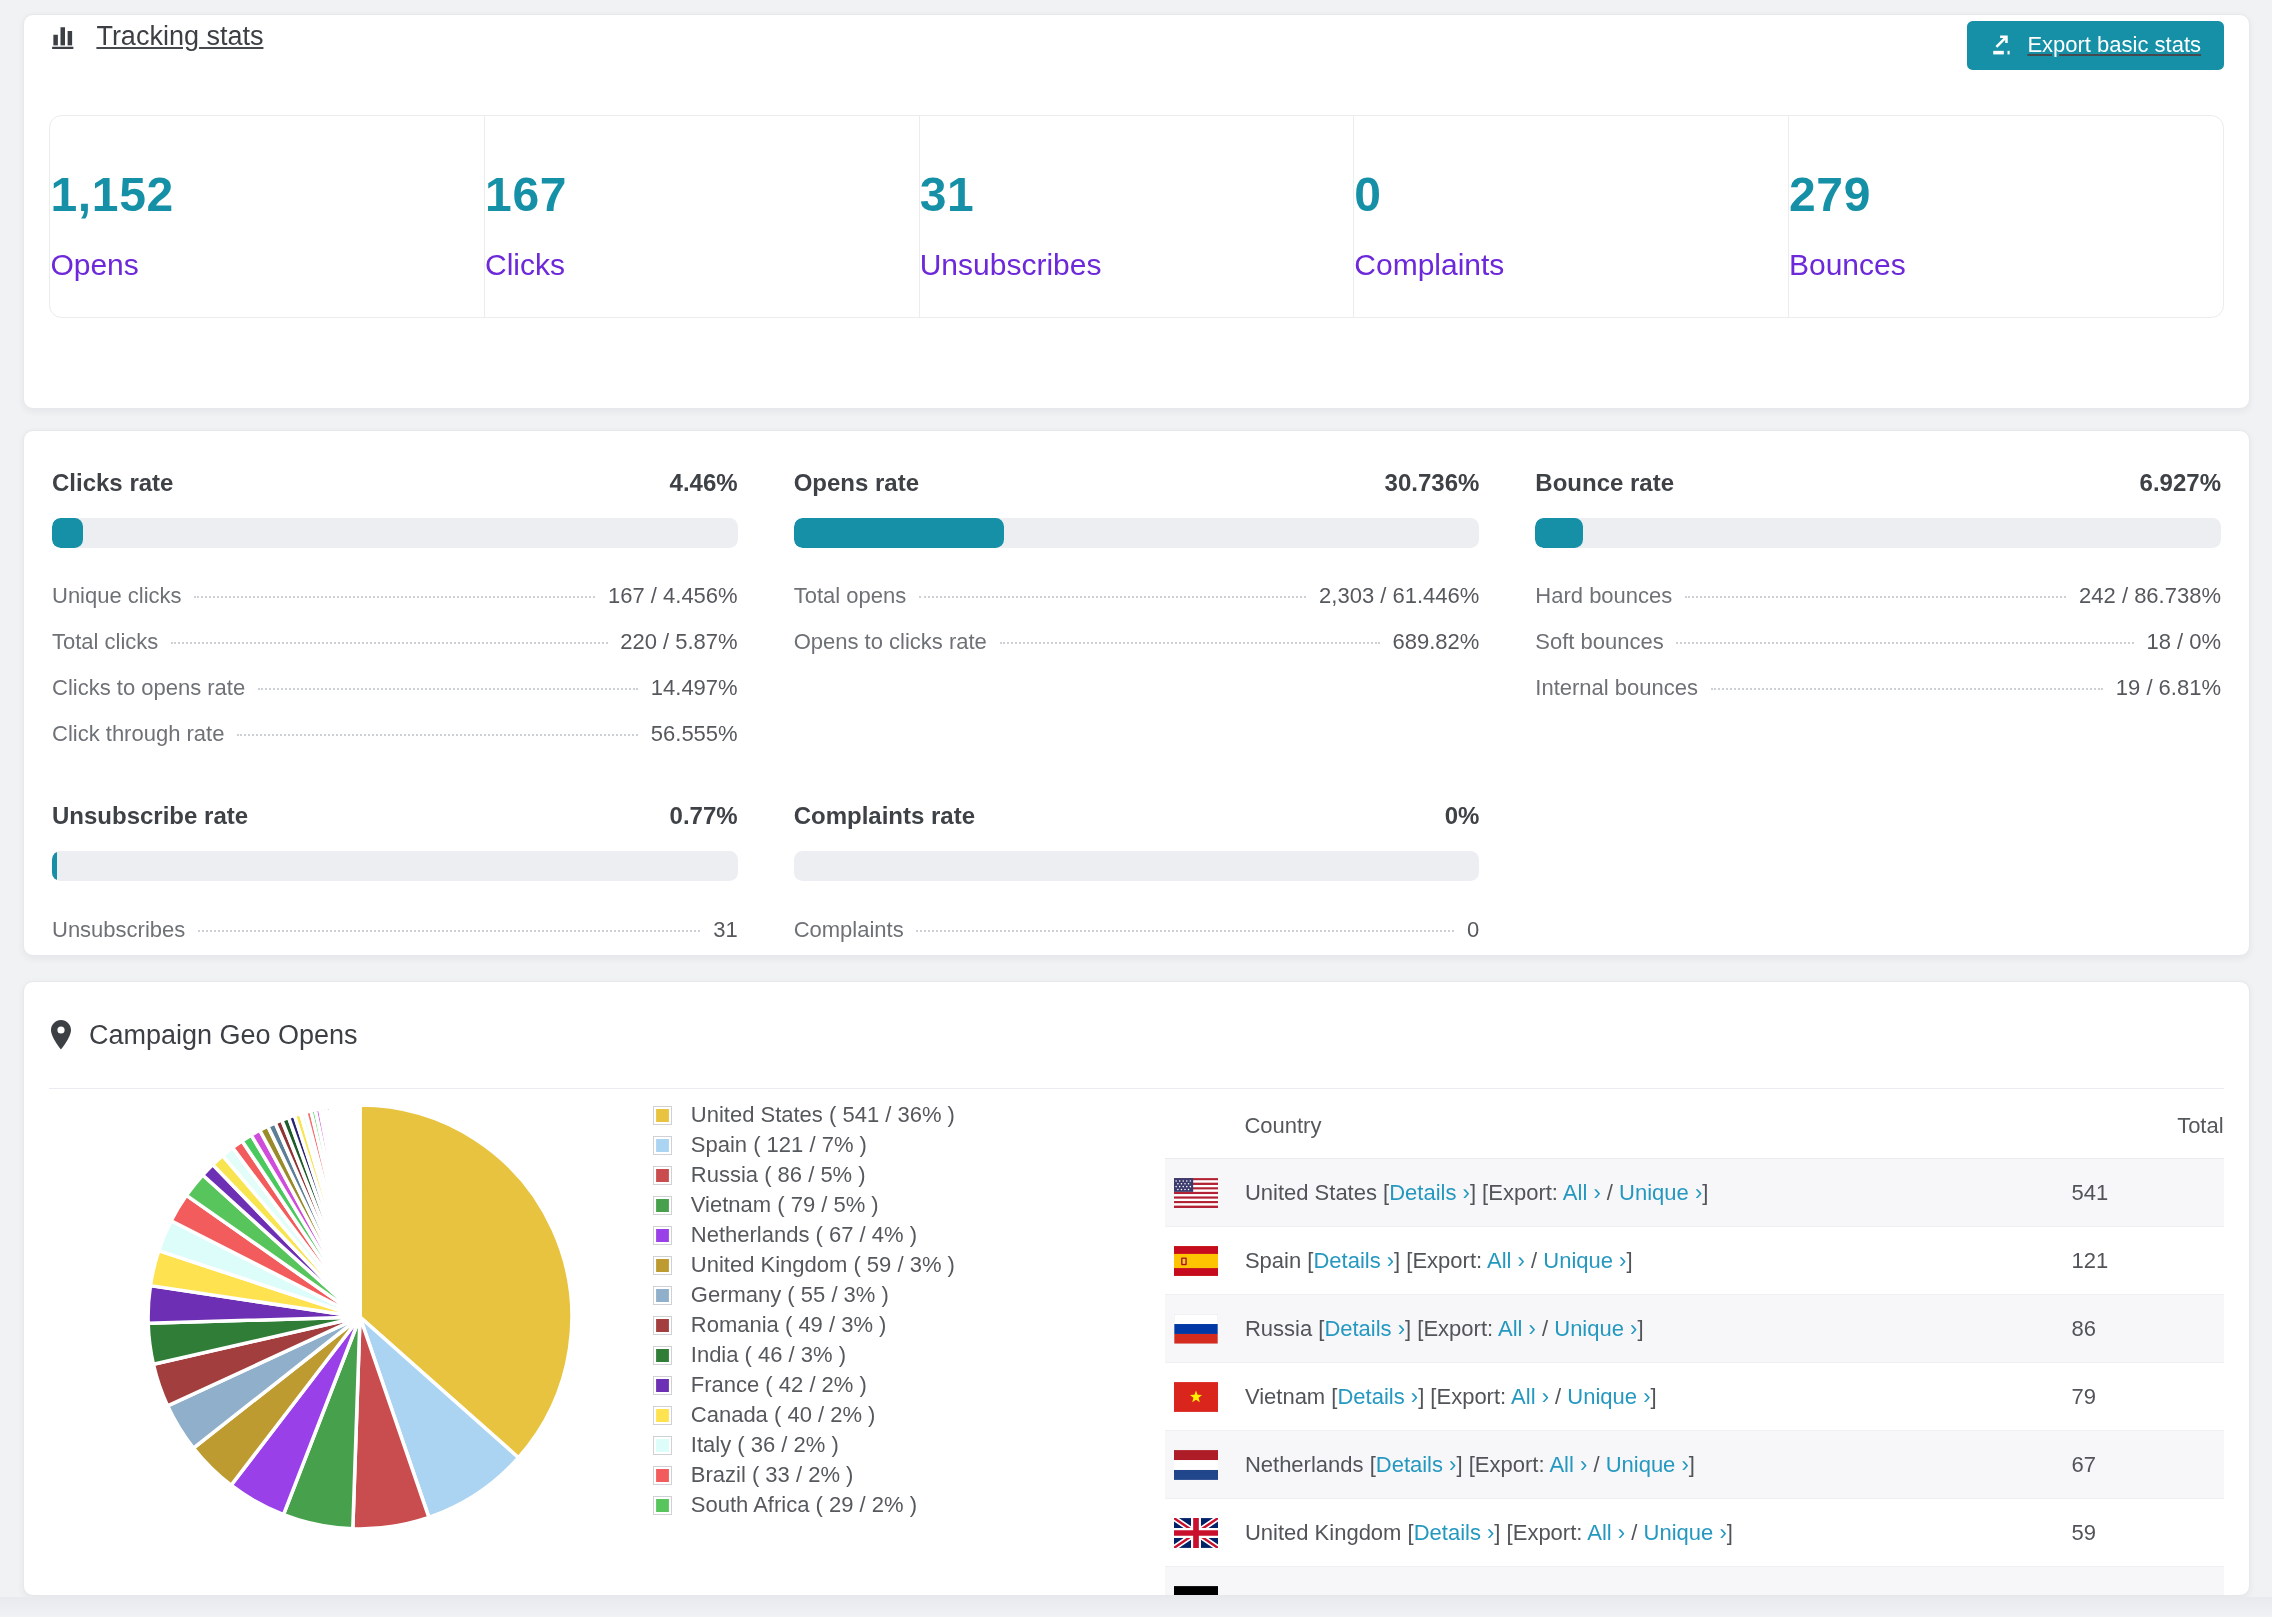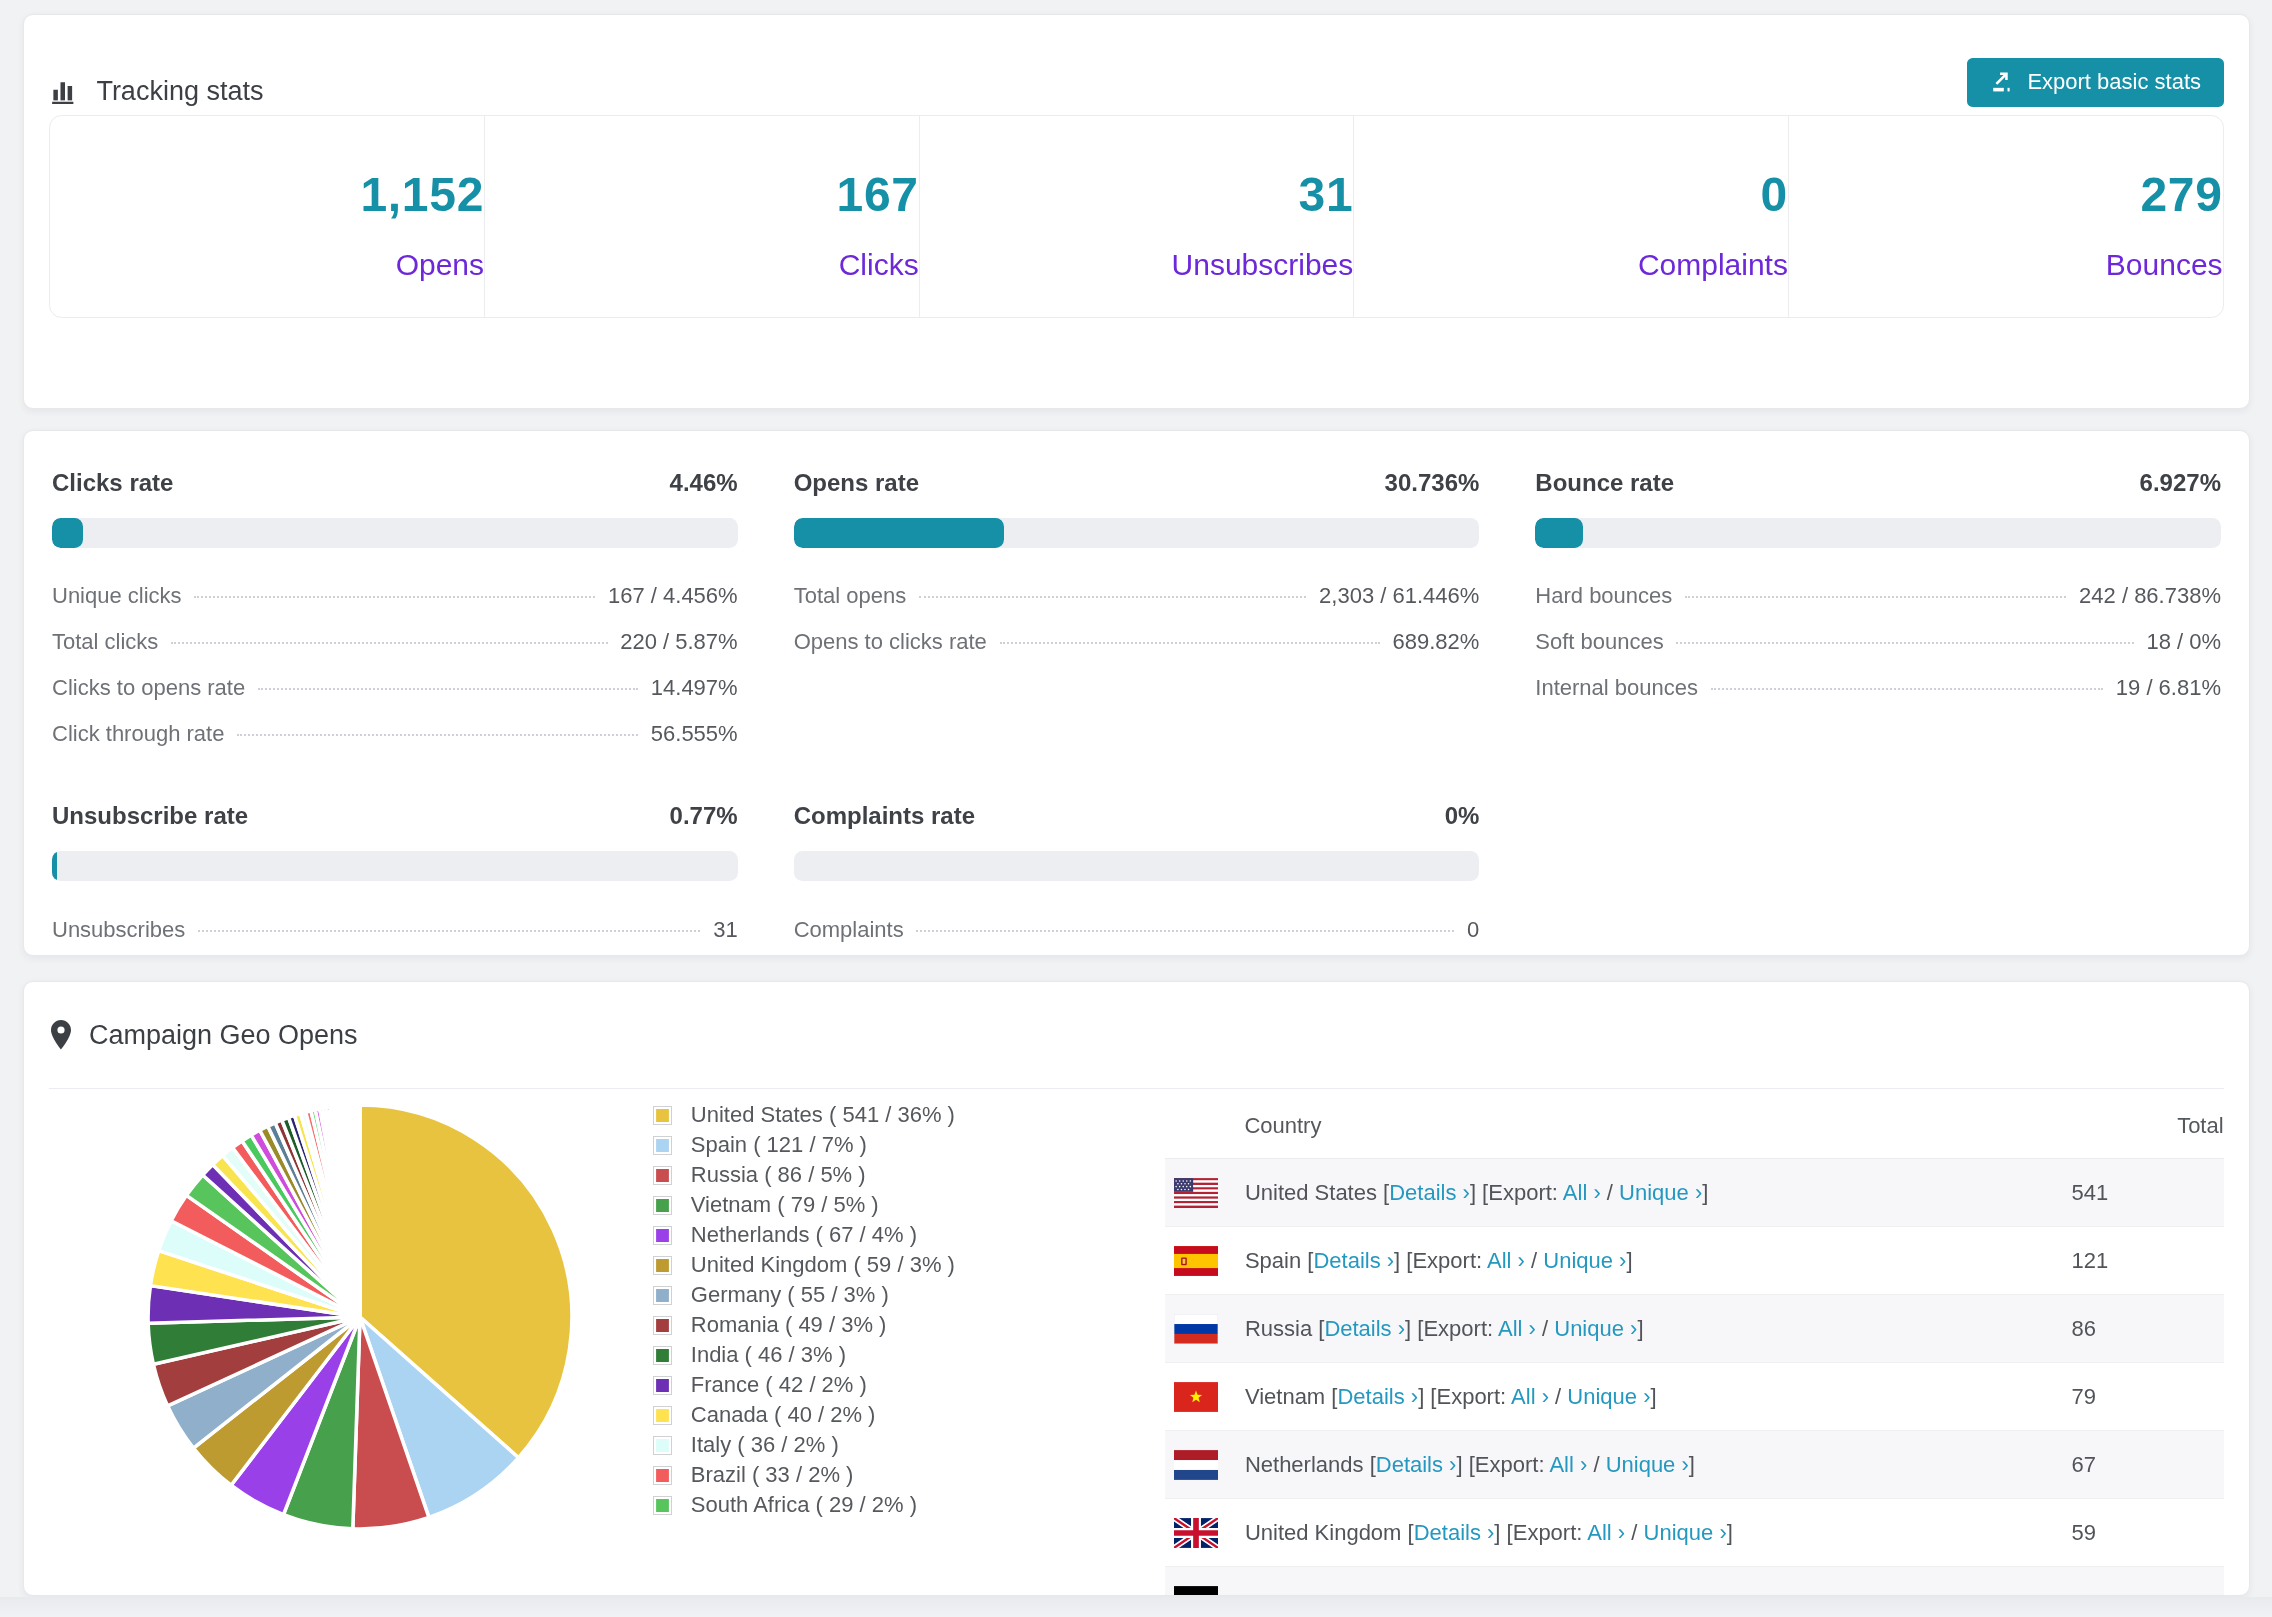--- a/index.html
+++ b/index.html
@@ -8,30 +8,30 @@
     background:#f1f2f4;color:#46494e;
     font-family:"Liberation Sans",sans-serif;
   }
   .card{
     background:#fff;border:0.7px solid #e7e8eb;border-radius:10px;
     margin:0 23px;box-sizing:border-box;
     box-shadow:0 2.1px 7px rgba(40,44,60,.06);
   }
   
   .card-tracking{margin-top:14px;height:395px;padding:0 25.4px;}
-  .card-head{display:flex;align-items:flex-end;justify-content:space-between;height:86px;padding-top:5.6px;}
+  .card-head{display:flex;align-items:flex-start;justify-content:space-between;height:86px;padding-top:5.6px;text-decoration:underline;}
   .head-title{display:flex;align-items:center;gap:17px;font-size:27px;color:#3c3f44;}
   .head-title svg{display:block}
   .export-btn{
     display:flex;align-items:center;gap:12.7px;border:none;cursor:pointer;
     background:#1590a6;color:#fff;border-radius:5.6px;height:49px;padding:0 22.6px;
     font-size:22px;font-family:inherit;
   }
   .stats-box{display:flex;border:0.7px solid #ebecee;border-radius:12.7px;height:201px;margin-top:8.5px;}
-  .stat-cell{flex:1;text-align:right;padding-top:55px;border-right:0.7px solid #ebecee;}
+  .stat-cell{flex:1;text-align:left;padding-top:55px;border-right:0.7px solid #ebecee;}
   .stat-cell:last-child{border-right:none;}
   .stat-value{font-size:48px;line-height:48px;font-weight:700;color:#1590a6;letter-spacing:0.7px;}
   .stat-label{font-size:30px;color:#6d28d9;margin-top:29px;}
   
   .card-rates{margin-top:21px;height:526px;padding:38px 28px;}
   .rates-grid{display:grid;grid-template-columns:repeat(3,1fr);column-gap:56px;row-gap:45px;}
   .rate-head{display:flex;justify-content:space-between;align-items:baseline;font-size:24px;font-weight:700;color:#3e4146;}
   .bar{height:30px;background:#eceef2;border-radius:8.5px;margin:21px 0 25.4px;overflow:hidden;}
   .bar-fill{height:100%;background:#1590a6;border-radius:8.5px;}
   .rrow{display:flex;align-items:baseline;font-size:22px;padding:10px 0;color:#6e7176;}

